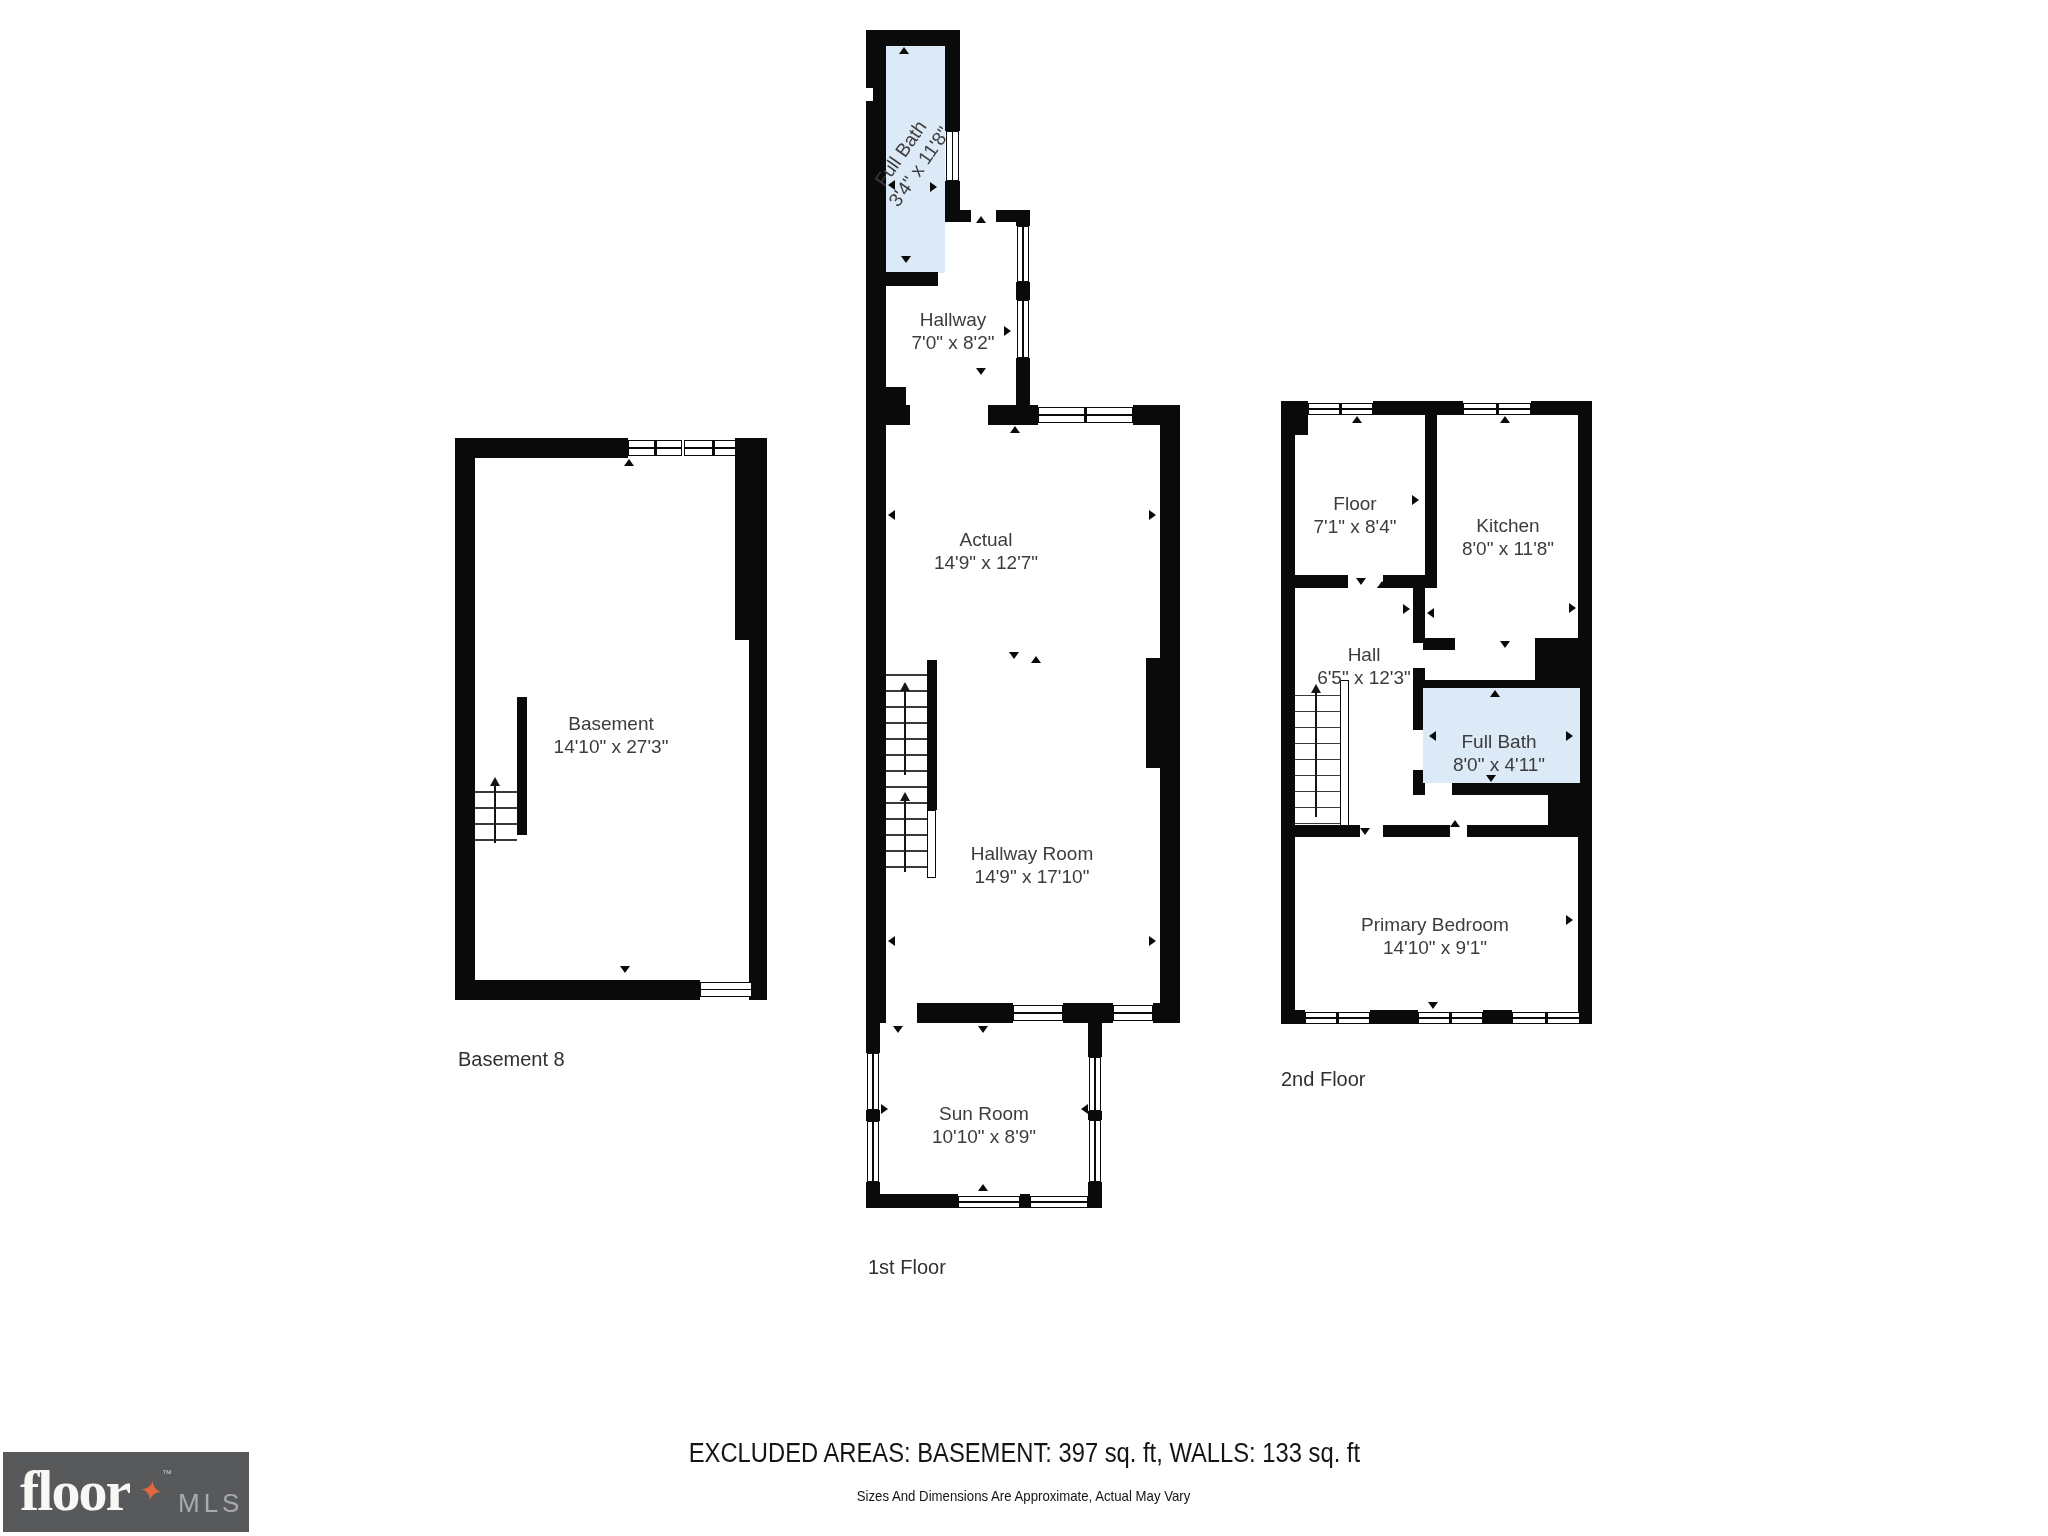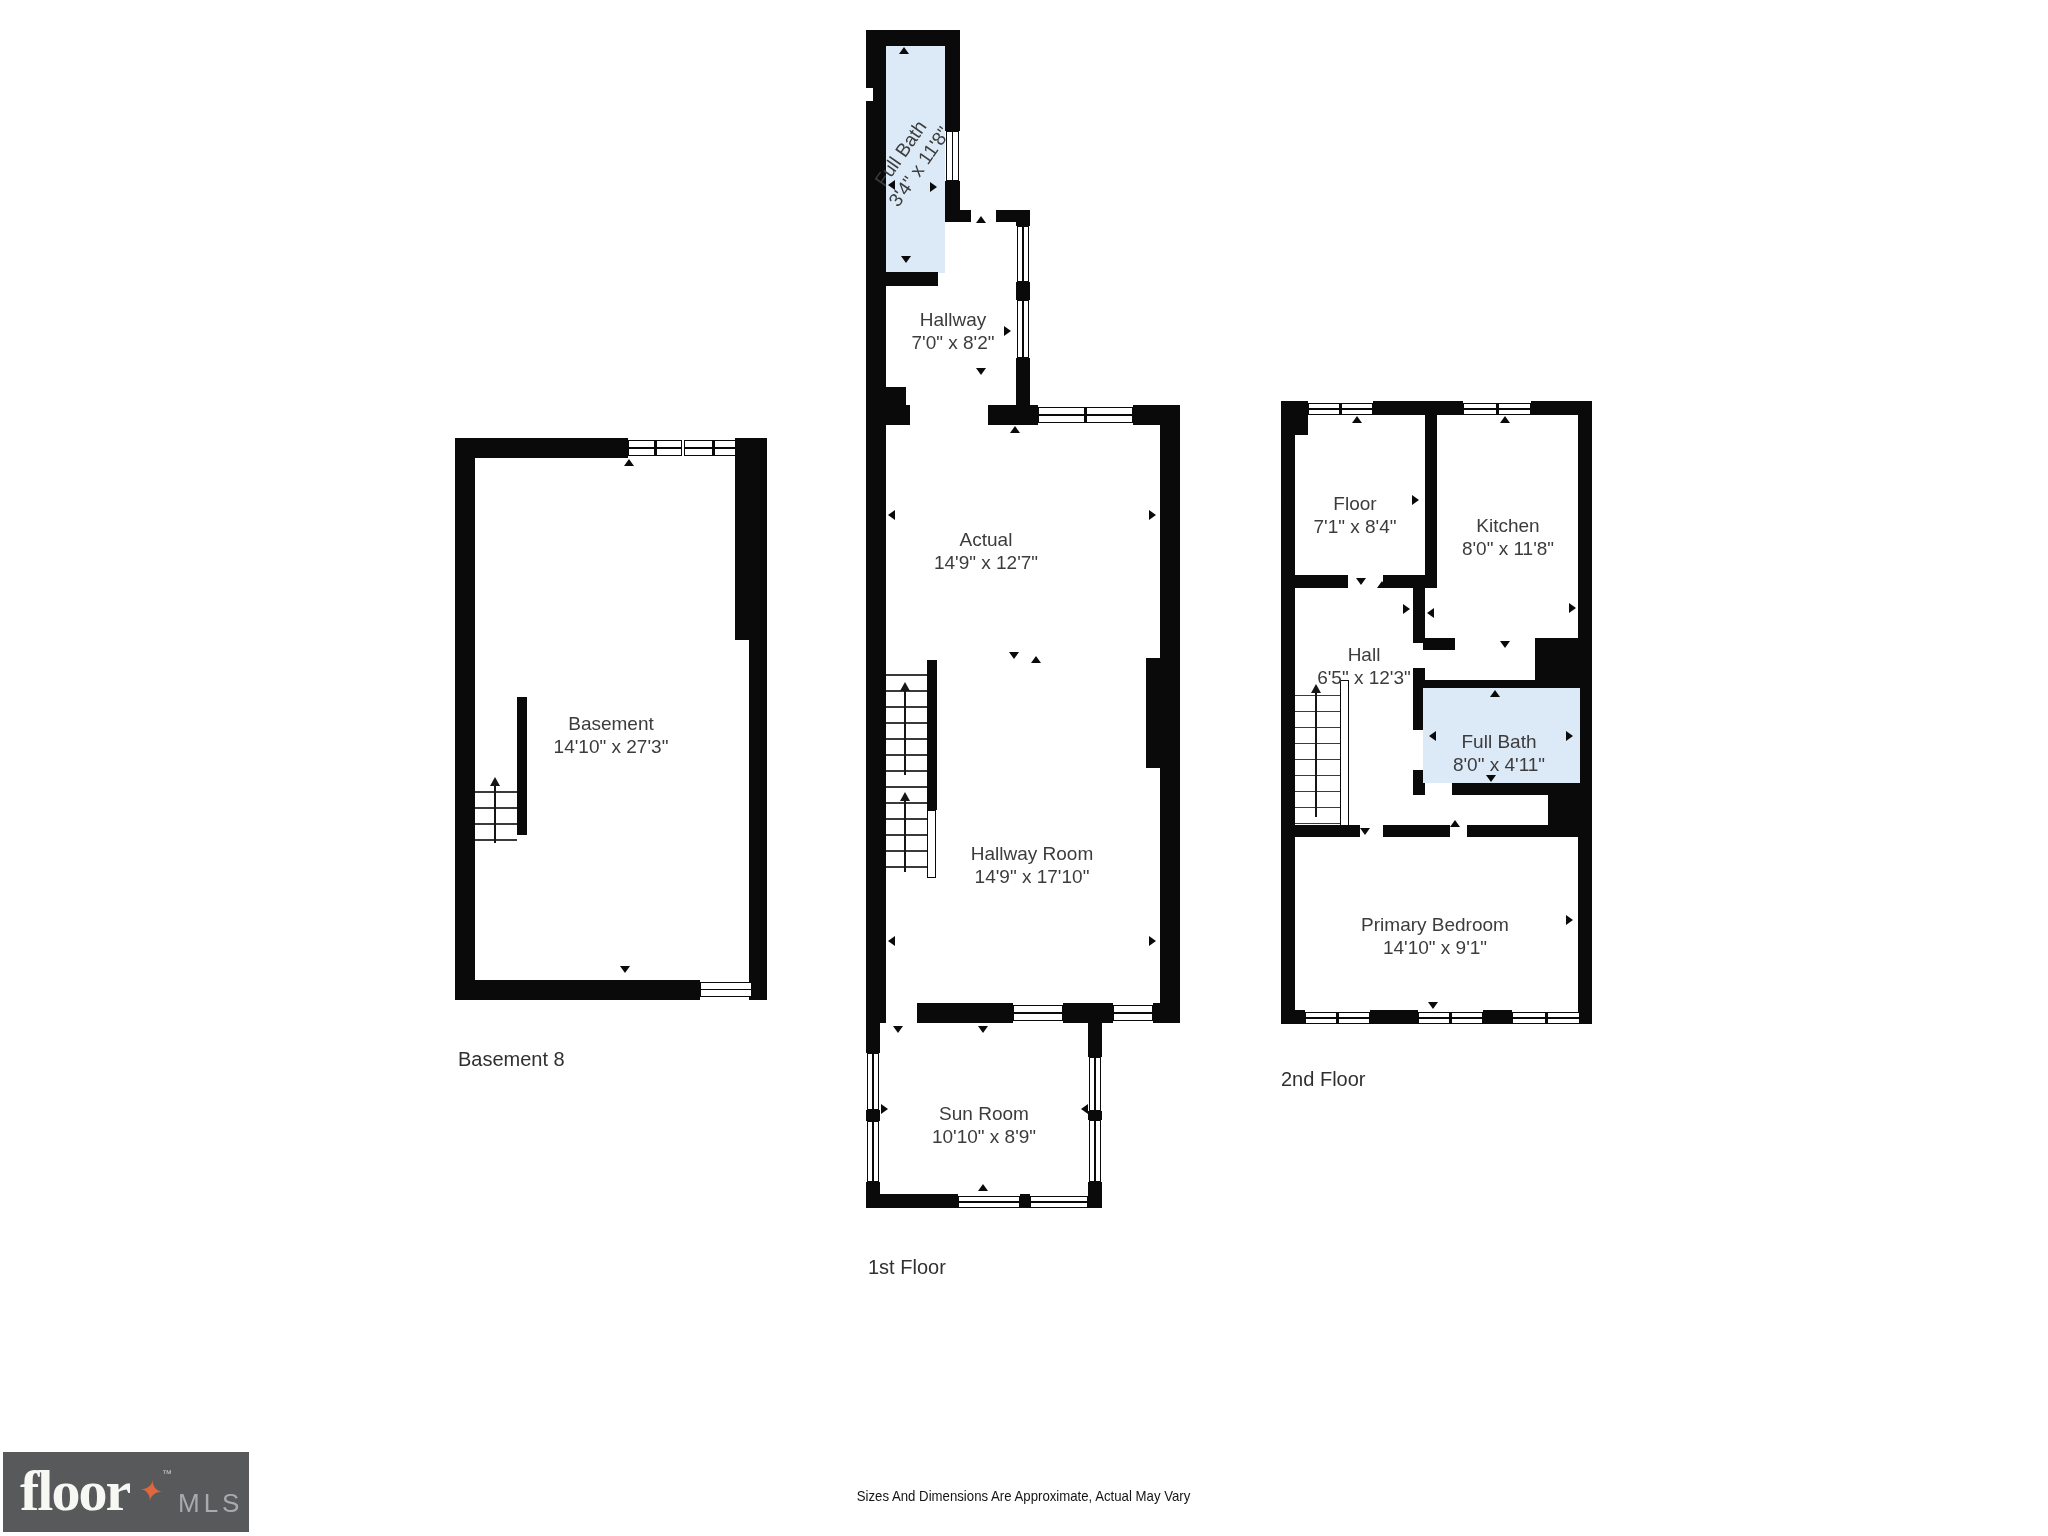--- a/index.html
+++ b/index.html
@@ -234,20 +234,21 @@
     <div class="tk tk-left" style="left:1429px;top:731px"></div>
     <div class="tk tk-right" style="left:1566px;top:731px"></div>
     <div class="tk tk-down" style="left:1360px;top:828px"></div>
     <div class="tk tk-up" style="left:1450px;top:820px"></div>
     <div class="tk tk-left" style="left:1284px;top:915px"></div>
     <div class="tk tk-right" style="left:1566px;top:915px"></div>
     <div class="tk tk-down" style="left:1428px;top:1002px"></div>
     <div class="flabel" style="left:1281px;top:1068px">2nd Floor</div>
   </div>
 
+  <div class="sum sum-line sum-l3"><span class="sx">EXCLUDED AREAS: BASEMENT: 397 sq. ft, WALLS: 133 sq. ft</span></div>
   <div class="sum sum-disc"><span class="sx">Sizes And Dimensions Are Approximate, Actual May Vary</span></div>
 
   <div class="logo-box">
     <span class="logo-bright">floor</span>
     <span class="logo-star">✦</span>
     <span class="logo-tm">™</span>
     <span class="logo-mls">MLS</span>
   </div>
 
 </div>

